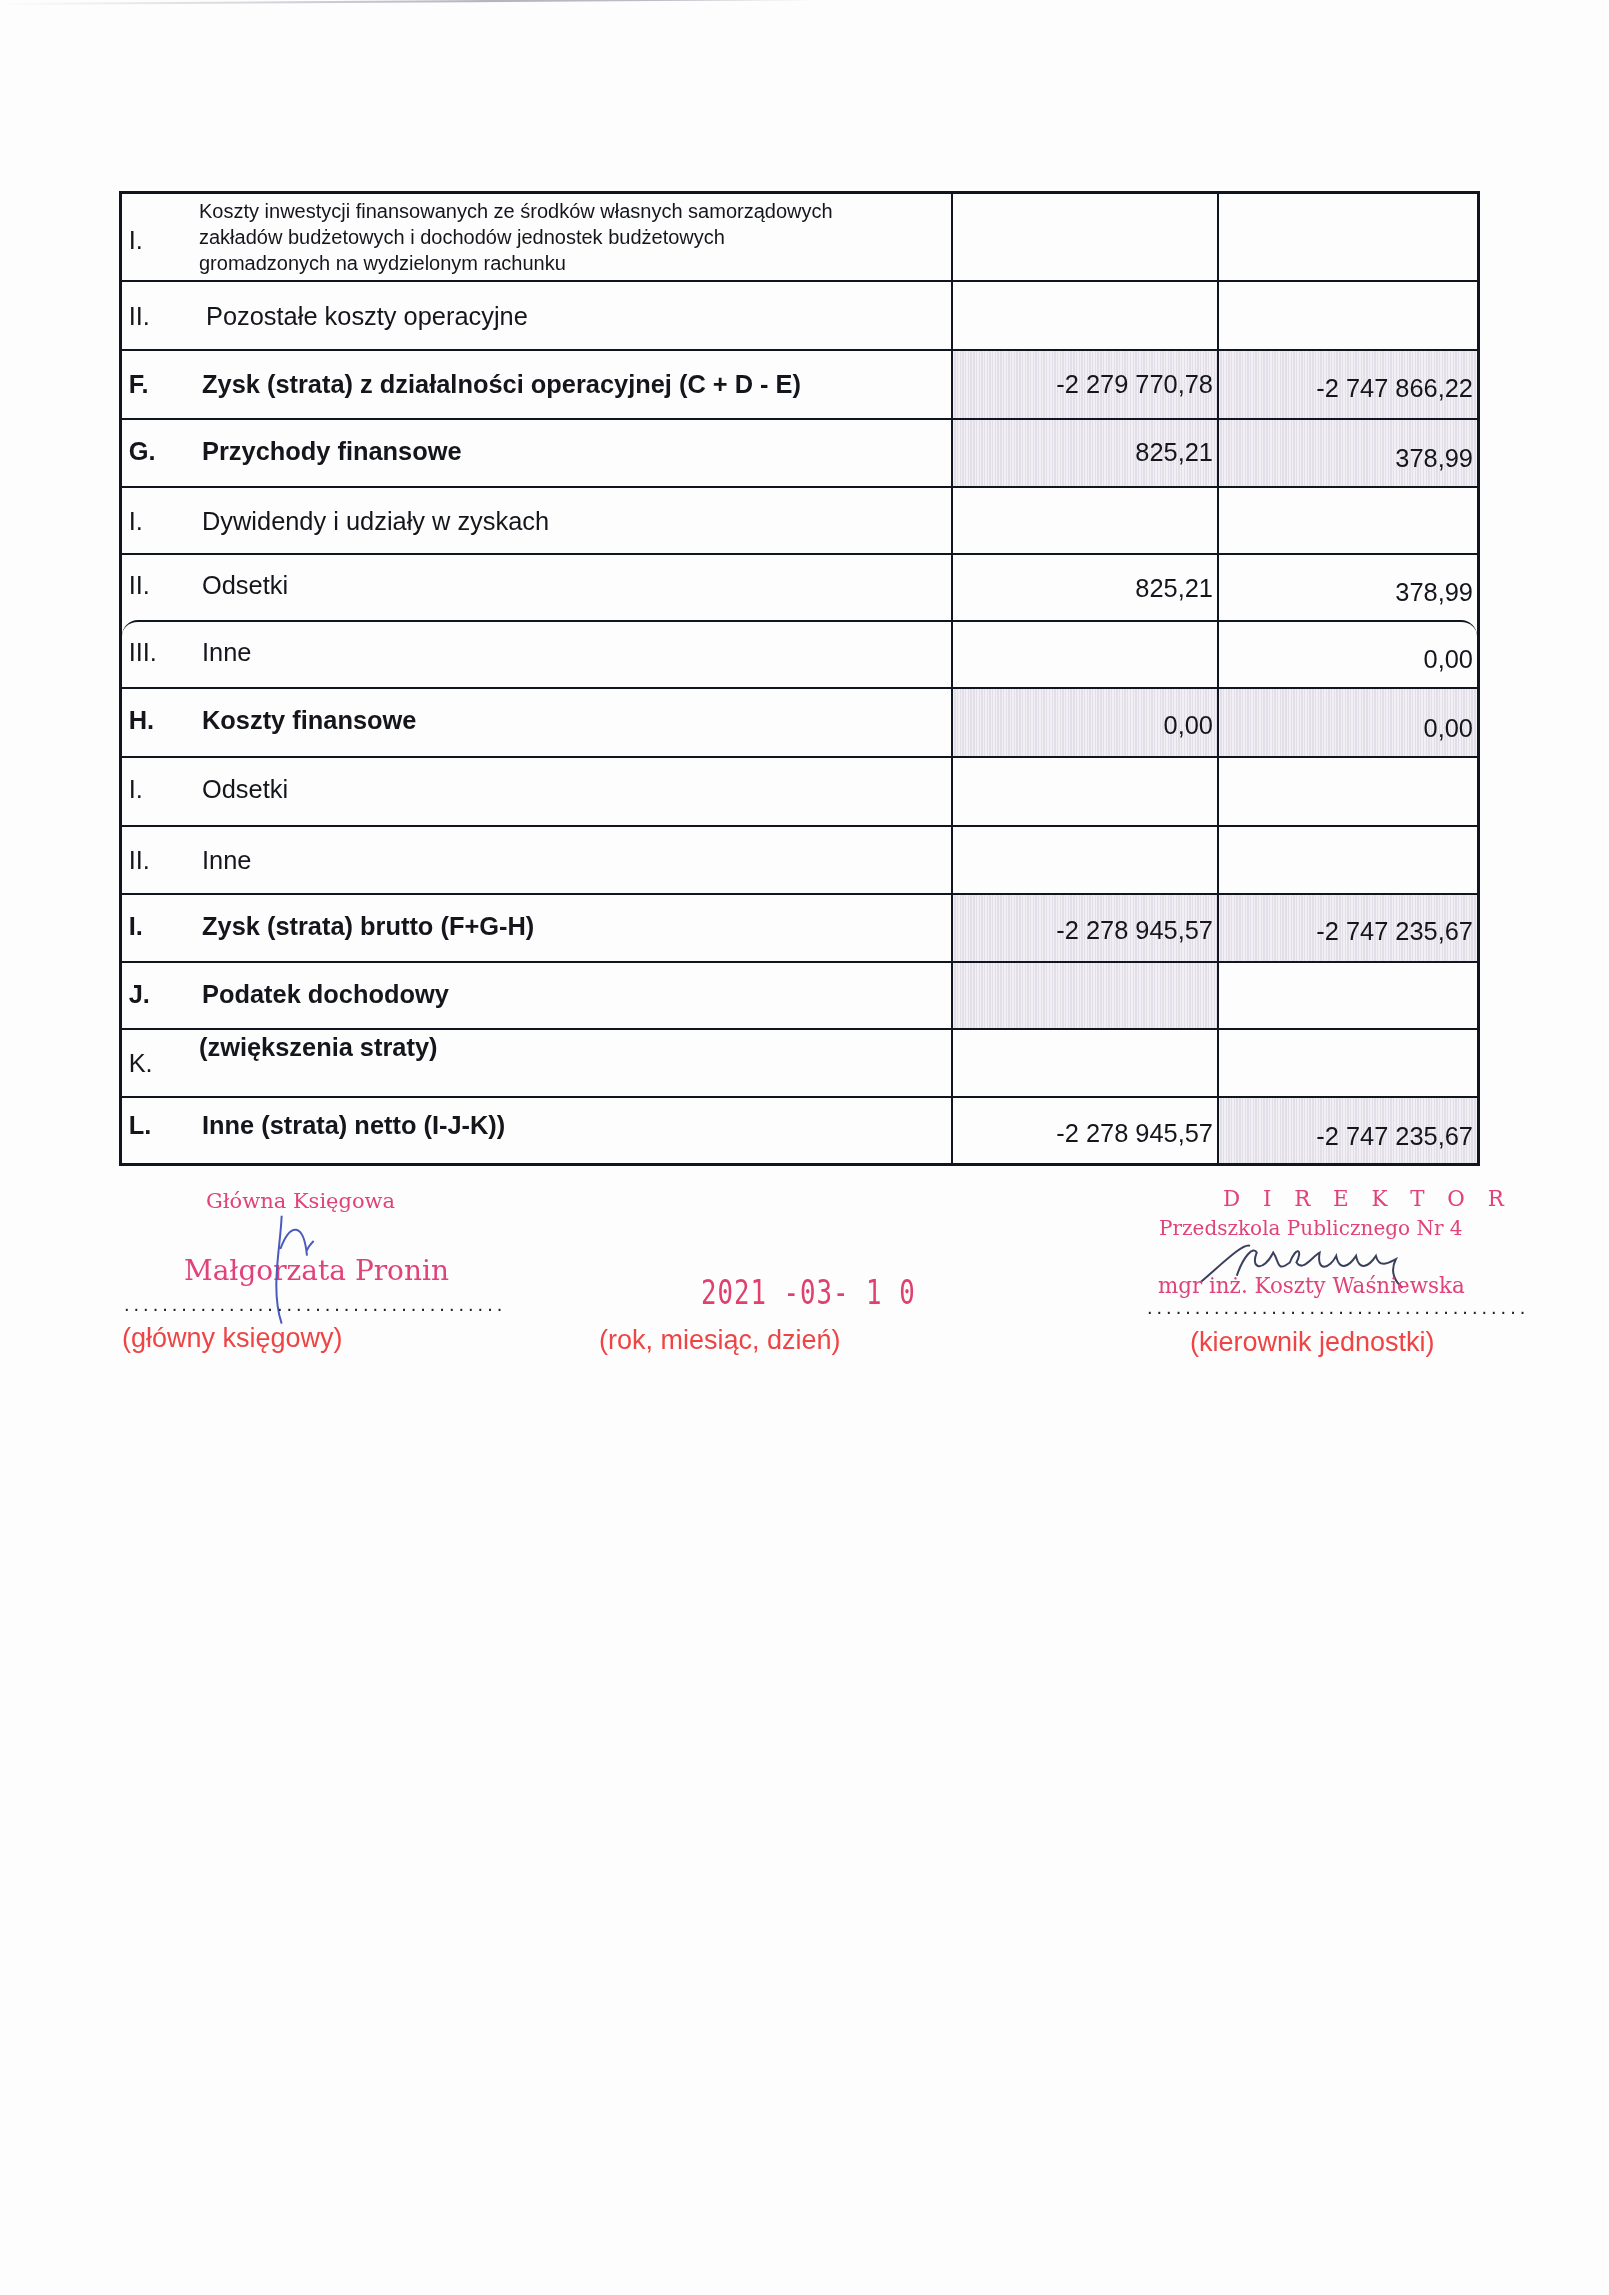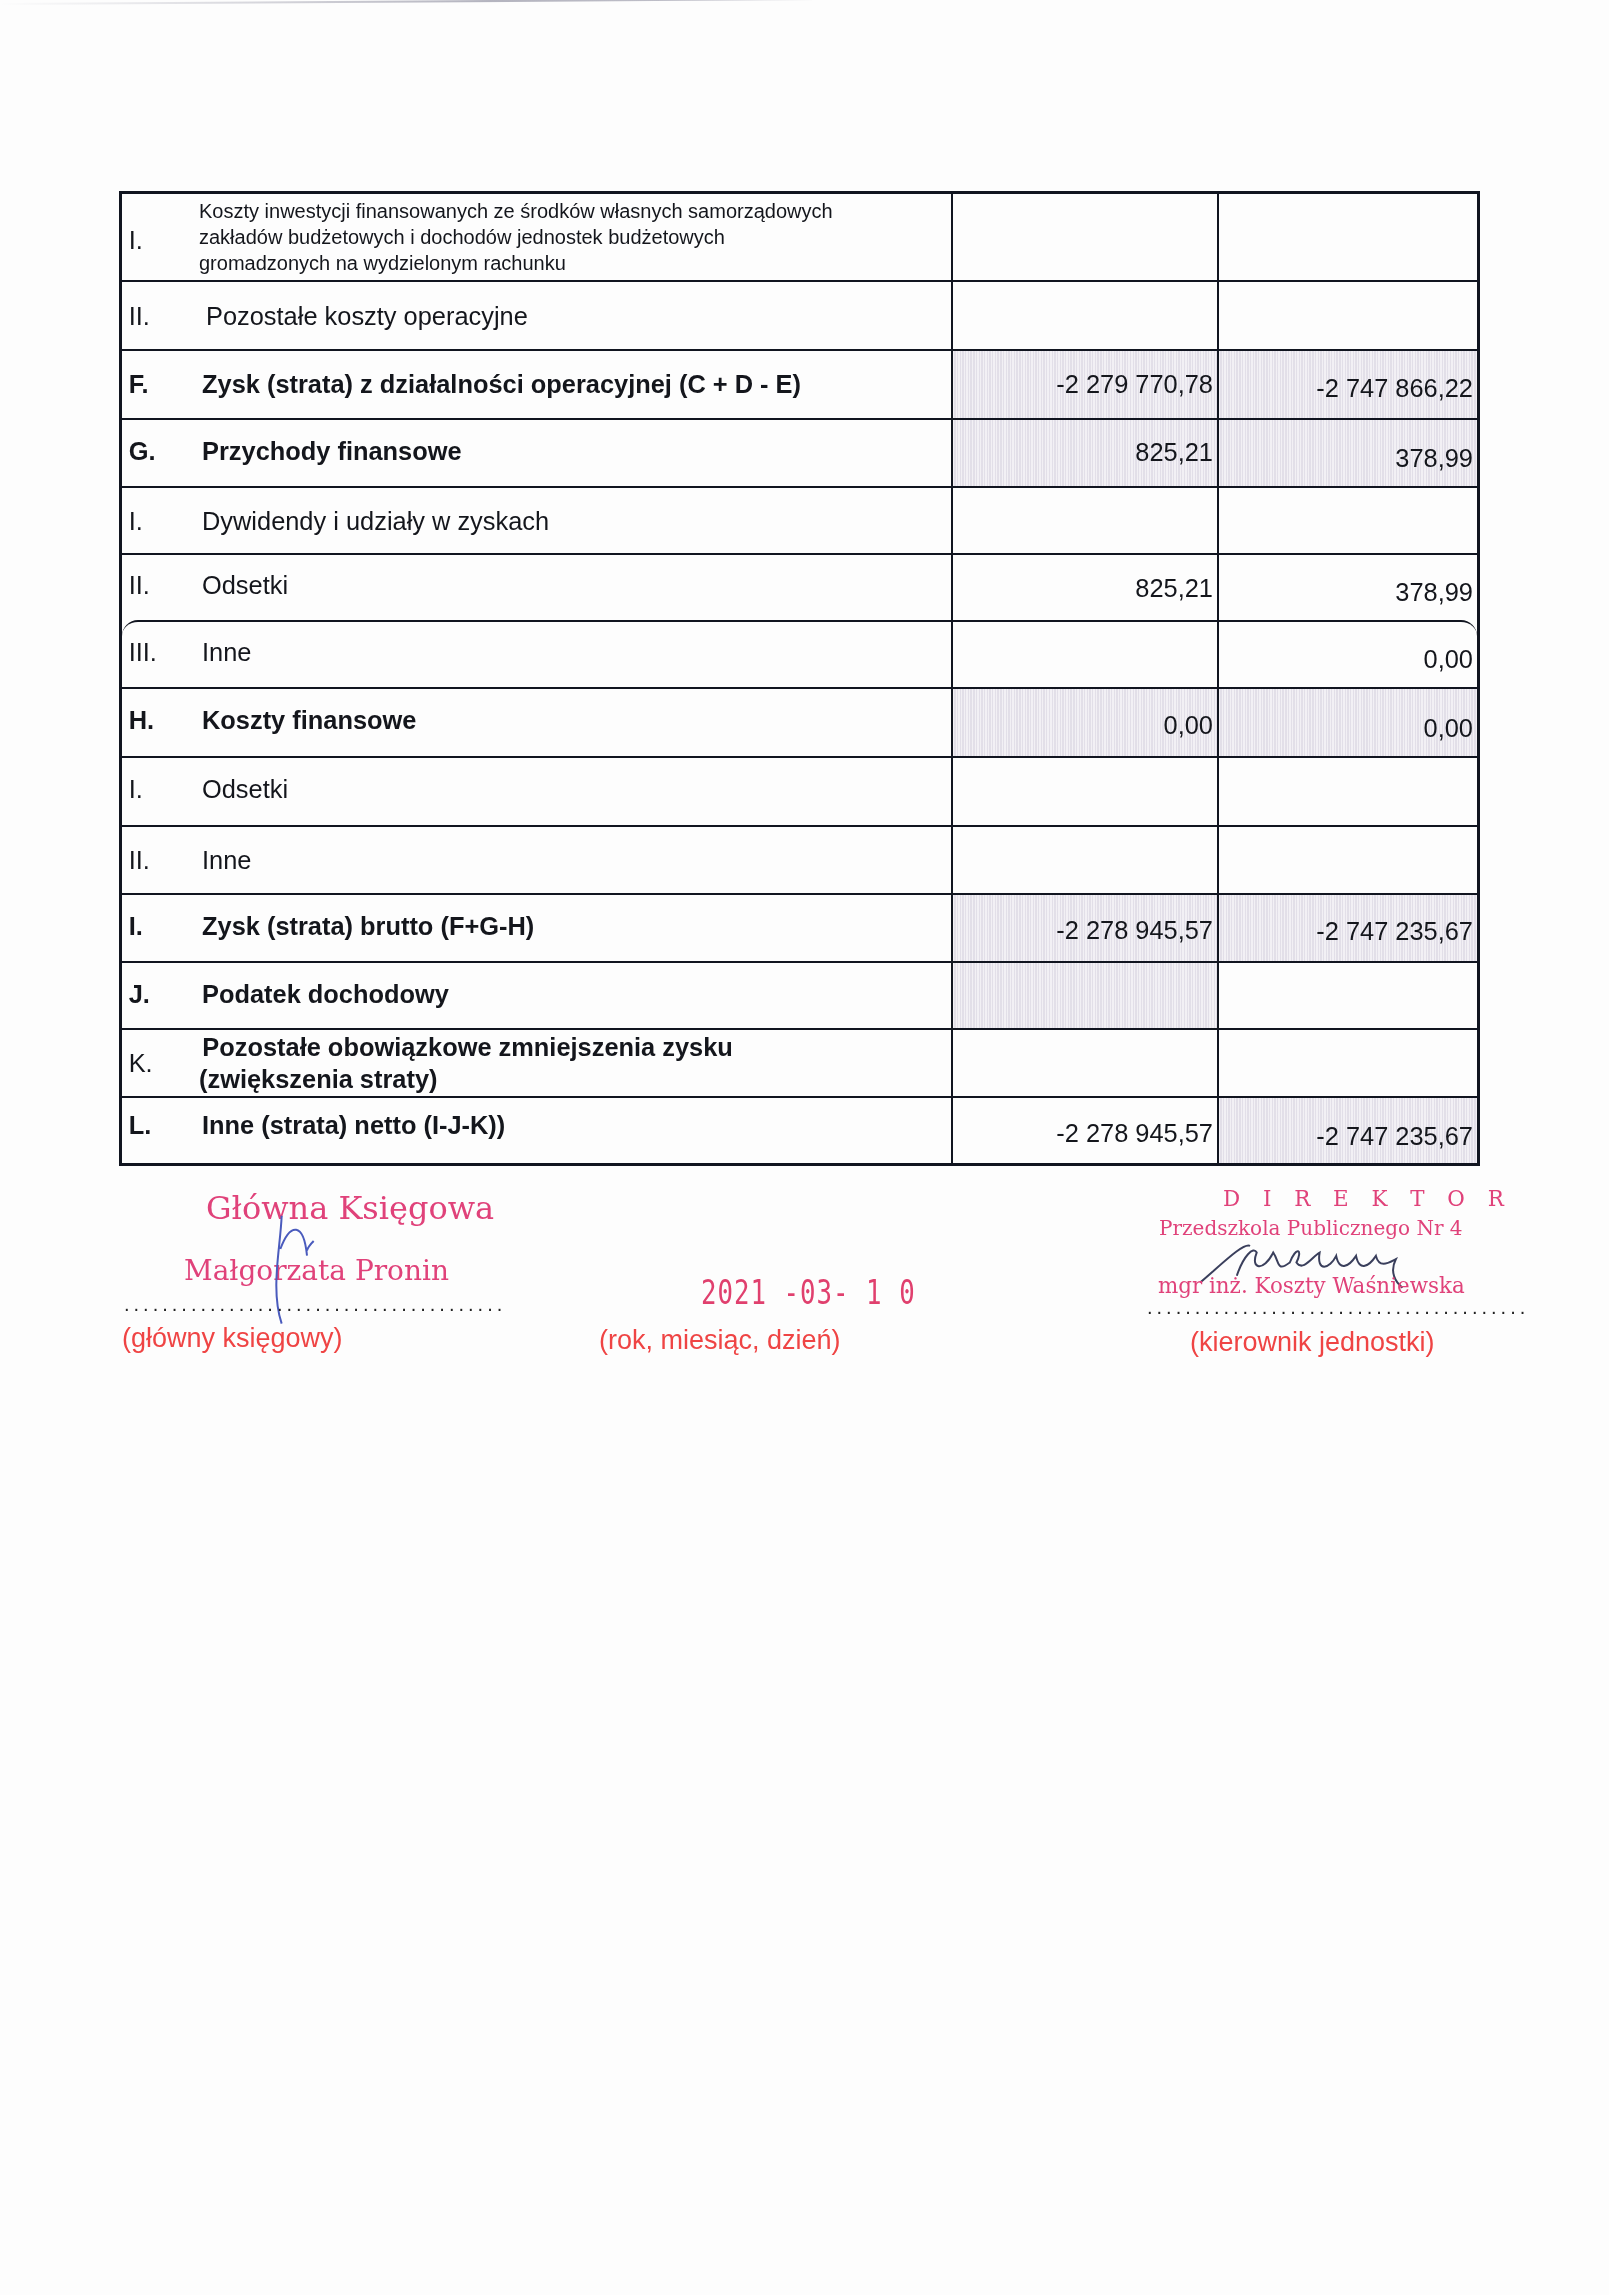--- a/index.html
+++ b/index.html
@@ -235,21 +235,20 @@
       </div>
     <div class="cell">
         <span class="val"></span>
       </div>
   </div>
 
   <div class="row" style="height:68px;">
     <div class="cell">
       <span class="marker" style="top:18.7px;">K.</span>
       <div class="label-text bold" style="top:1.3px;left:77px;line-height:32px;">
-        <div style="padding-left:3.3px;">Pozostałe obowiązkowe zmniejszenia zysku</div>
         <div>(zwiększenia straty)</div>
       </div>
     </div>
     <div class="cell">
         <span class="val"></span>
       </div>
     <div class="cell">
         <span class="val"></span>
       </div>
   </div>
@@ -262,21 +261,21 @@
     <div class="cell">
         <span class="val" style="bottom:14.7px;">-2 278 945,57</span>
       </div>
     <div class="cell shaded">
         <span class="val" style="bottom:12px;">-2 747 235,67</span>
       </div>
   </div>
 </div>
 
 <div>
-  <div class="stamp" style="left:206px;top:1189px;font-size:32px;">Główna Księgowa</div>
+  <div class="stamp" style="left:206px;top:1189px;font-size:21px;">Główna Księgowa</div>
   <div class="stamp" style="left:168px;top:1254px;font-size:28px;margin-left:16px;">Małgorzata Pronin</div>
   <svg class="sig" style="left:267px;top:1209px;" width="80" height="120" viewBox="0 0 120 180">
     <path d="M22 10 C 20 60, 5 120, 22 172 M 20 60 C 35 20, 55 20, 60 70 M 60 62 C 62 56, 66 52, 70 48" fill="none" stroke="#4a5bbd" stroke-width="3"></path>
   </svg>
   <div class="dots" style="left:124px;top:1293px;">........................................</div>
   <div class="caption" style="left:122px;top:1323px;">(główny księgowy)</div>
 </div>
 
 <div>
   <div class="date-stamp">2021 -03- 1 0</div>

